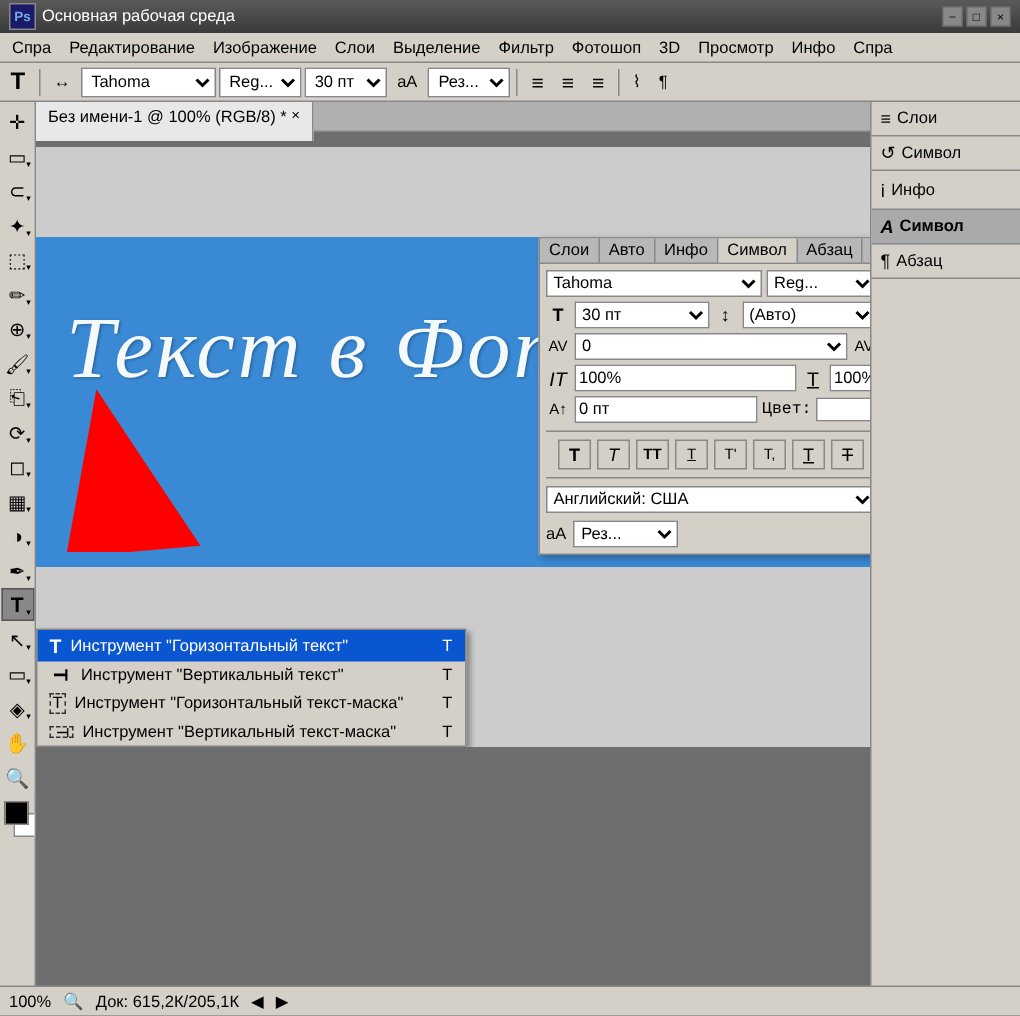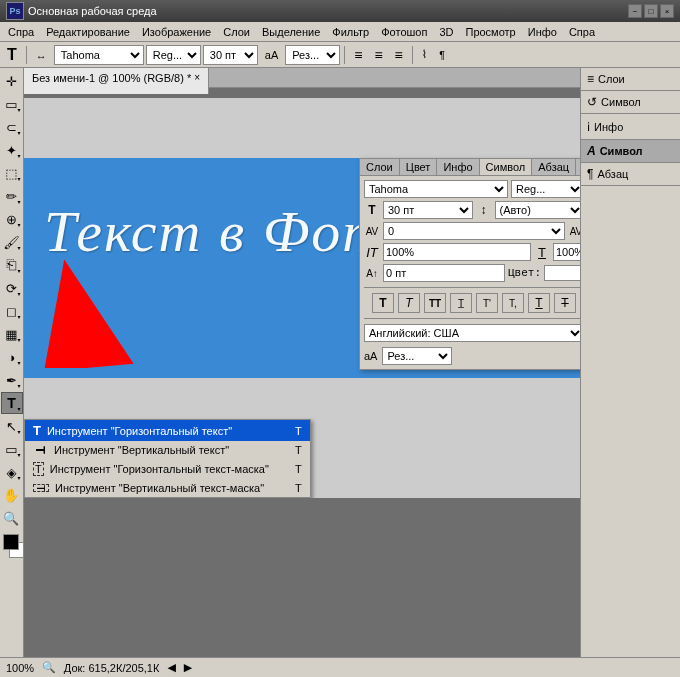--- a/index.html
+++ b/index.html
@@ -508,21 +508,21 @@
         </svg>
       </div>
 
       <div class="canvas-text" style="font-family: Georgia, 'Times New Roman', serif; font-style: italic; font-size: 58px; text-shadow: 1px 1px 2px rgba(0,0,0,0.3);">
         <span>Текст в Фотошоп</span>
       </div>
 
       <div class="char-panel">
         <div class="char-panel-tabs">
           <div class="char-panel-tab">Слои</div>
-          <div class="char-panel-tab">Цвет</div>
+          <div class="char-panel-tab">Авто</div>
           <div class="char-panel-tab">Инфо</div>
           <div class="char-panel-tab active">Символ</div>
           <div class="char-panel-tab">Абзац</div>
           <div class="char-panel-more">»</div>
         </div>
         <div class="char-panel-body">
 
           <div class="char-row">
             <select class="char-select" style="flex:2;">
               <option>Tahoma</option>

